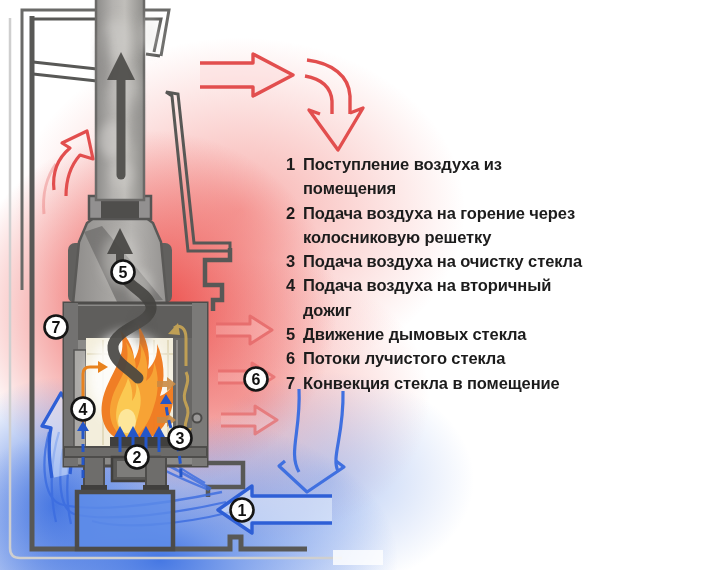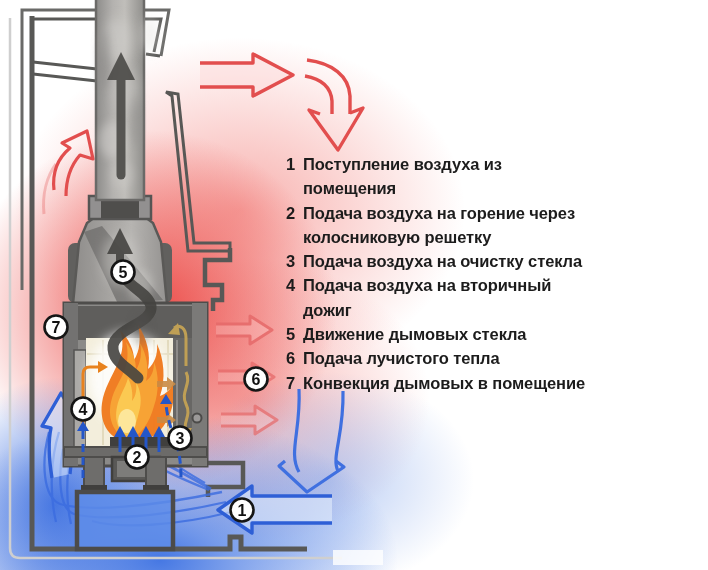--- a/index.html
+++ b/index.html
@@ -263,21 +263,21 @@
         <li>
           <span class="num">4</span>
           <span class="txt">Подача воздуха на вторичный<br>дожиг</span>
         </li>
         <li>
           <span class="num">5</span>
           <span class="txt">Движение дымовых стекла</span>
         </li>
         <li>
           <span class="num">6</span>
-          <span class="txt">Подача лучистого тепла</span>
+          <span class="txt">Потоки лучистого стекла</span>
         </li>
         <li>
           <span class="num">7</span>
-          <span class="txt">Конвекция дымовых в помещение</span>
+          <span class="txt">Конвекция стекла в помещение</span>
         </li>
       </ol>
   </div>
 </div>
 
 </body></html>

